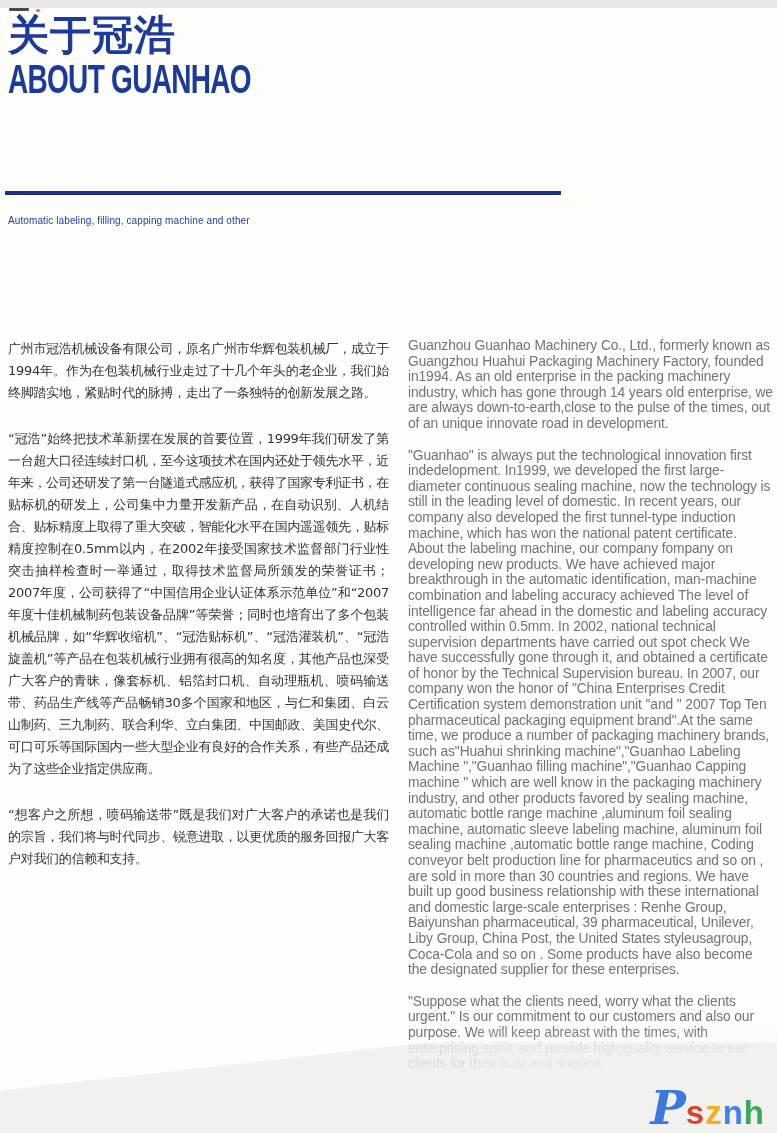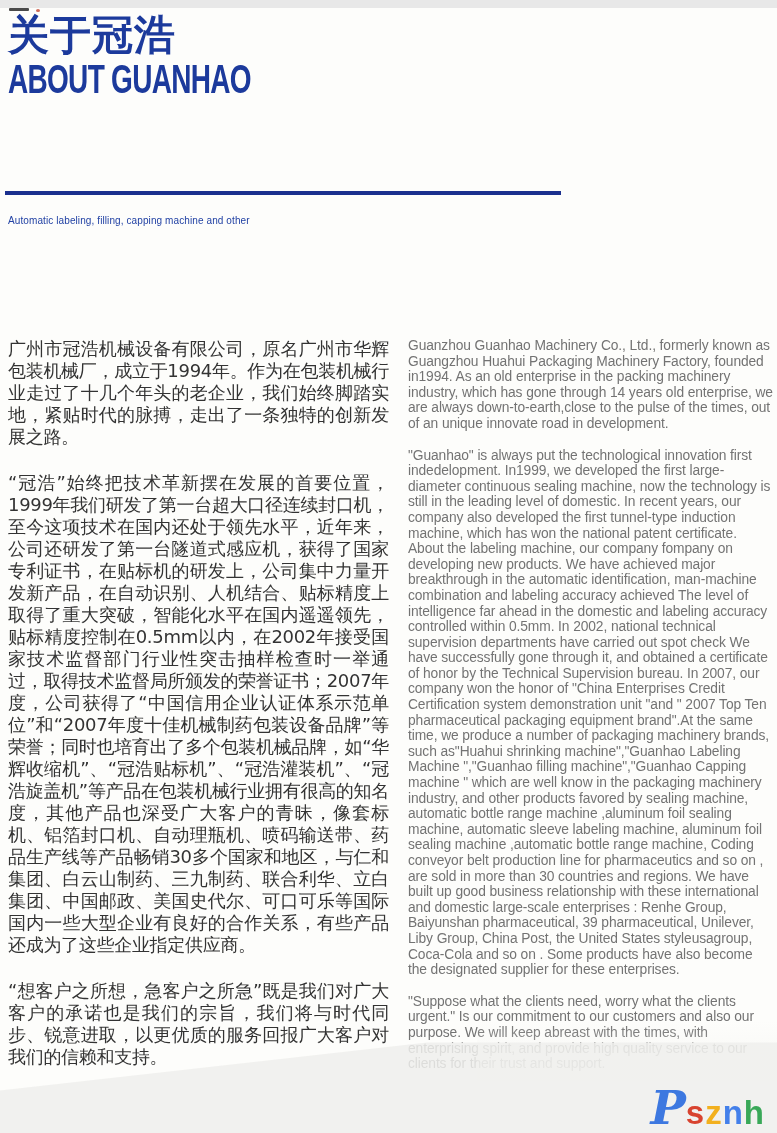--- a/index.html
+++ b/index.html
@@ -22,21 +22,21 @@
     margin:0;font-size:40px;line-height:38px;font-weight:bold;color:#1c3a9c;
     letter-spacing:-1px;display:inline-block;transform:scaleX(0.70);transform-origin:left center;
     white-space:nowrap;font-family:"Liberation Sans",sans-serif;
   }
   .rule{position:absolute;left:5px;top:183px;width:556px;height:4px;background:#1b308e;}
   .tagline{
     position:absolute;left:8px;top:204px;color:#2242a4;font-size:10px;line-height:18px;
     letter-spacing:0.1px;
   }
   .col{position:absolute;top:330px;text-align:justify;}
-  .col-zh{left:8px;width:381px;color:#333333;font-size:18px;line-height:22px;
+  .col-zh{left:8px;width:381px;color:#333333;font-size:13px;line-height:22px;
     letter-spacing:-0.3px;
     font-family:"DejaVu Sans","Liberation Sans",sans-serif;}
   .col-zh p{margin:0 0 24px 0;}
   .col-en{left:408px;width:365px;color:#737373;font-size:13.8px;line-height:15.6px;
     letter-spacing:-0.1px;text-align:left;}
   .col-en p{margin:0 0 16px 0;}
 
   
   .scan-shadow{
     position:absolute;left:0;bottom:0;width:777px;height:120px;pointer-events:none;
@@ -77,21 +77,21 @@
 
   <div class="rule"></div>
 
   <div class="tagline">
     <div>Automatic labeling, filling, capping machine and other</div>
   </div>
 
   <div class="col col-zh">
     <p>广州市冠浩机械设备有限公司，原名广州市华辉包装机械厂，成立于1994年。作为在包装机械行业走过了十几个年头的老企业，我们始终脚踏实地，紧贴时代的脉搏，走出了一条独特的创新发展之路。</p>
     <p>“冠浩”始终把技术革新摆在发展的首要位置，1999年我们研发了第一台超大口径连续封口机，至今这项技术在国内还处于领先水平，近年来，公司还研发了第一台隧道式感应机，获得了国家专利证书，在贴标机的研发上，公司集中力量开发新产品，在自动识别、人机结合、贴标精度上取得了重大突破，智能化水平在国内遥遥领先，贴标精度控制在0.5mm以内，在2002年接受国家技术监督部门行业性突击抽样检查时一举通过，取得技术监督局所颁发的荣誉证书；2007年度，公司获得了“中国信用企业认证体系示范单位”和“2007年度十佳机械制药包装设备品牌”等荣誉；同时也培育出了多个包装机械品牌，如“华辉收缩机”、“冠浩贴标机”、“冠浩灌装机”、“冠浩旋盖机”等产品在包装机械行业拥有很高的知名度，其他产品也深受广大客户的青昧，像套标机、铝箔封口机、自动理瓶机、喷码输送带、药品生产线等产品畅销30多个国家和地区，与仁和集团、白云山制药、三九制药、联合利华、立白集团、中国邮政、美国史代尔、可口可乐等国际国内一些大型企业有良好的合作关系，有些产品还成为了这些企业指定供应商。</p>
-    <p>“想客户之所想，急客户之所急”既是我们对广大客户的承诺也是我们的宗旨，我们将与时代同步、锐意进取，以更优质的服务回报广大客户对我们的信赖和支持。</p>
+    <p>“想客户之所想，喷码输送带”既是我们对广大客户的承诺也是我们的宗旨，我们将与时代同步、锐意进取，以更优质的服务回报广大客户对我们的信赖和支持。</p>
   </div>
 
   <div class="col col-en">
     <p>Guanzhou Guanhao Machinery Co., Ltd., formerly  known as Guangzhou Huahui Packaging Machinery Factory, founded in1994. As an old enterprise in the packing machinery industry, which has gone through 14 years old enterprise, we are always down-to-earth,close to the pulse of the times, out of an unique innovate road in development.</p>
     <p>"Guanhao" is always put the technological innovation first indedelopment. In1999, we developed the first large-diameter continuous sealing machine, now the technology is still in the leading level of domestic. In recent years, our company also developed the first tunnel-type induction machine, which has won the national patent certificate. About the labeling machine, our company fompany on developing new products. We have achieved major breakthrough in the automatic identification, man-machine combination and labeling accuracy achieved The level of intelligence far ahead in the domestic and labeling accuracy controlled within 0.5mm. In 2002, national technical supervision departments have carried out spot check We have successfully gone through it, and obtained a certificate of honor by the Technical Supervision bureau. In 2007, our company won the honor of "China Enterprises Credit Certification system demonstration unit "and " 2007 Top Ten pharmaceutical packaging equipment brand".At the same time, we produce a number of packaging machinery brands, such as"Huahui shrinking machine","Guanhao Labeling Machine ","Guanhao filling machine","Guanhao Capping machine " which are well know in the packaging machinery industry, and other products  favored by sealing machine, automatic bottle range machine ,aluminum foil sealing machine, automatic sleeve labeling machine, aluminum foil sealing machine ,automatic bottle range machine, Coding conveyor  belt production line for pharmaceutics and so on , are sold in more than 30 countries and regions. We have built up good business relationship with these international and domestic large-scale enterprises : Renhe Group, Baiyunshan pharmaceutical, 39 pharmaceutical, Unilever, Liby Group, China Post, the United States styleusagroup, Coca-Cola and so on . Some  products have also become the designated supplier for these enterprises.</p>
     <p>"Suppose what the clients need, worry what the clients urgent." Is our commitment to our customers and also our purpose. We will keep abreast with the times, with enterprising spirit, and provide high quality service to our clients for their trust and support.</p>
   </div>
 
   <div class="scan-shadow"></div>
   <div class="scan-shadow-right"></div>

